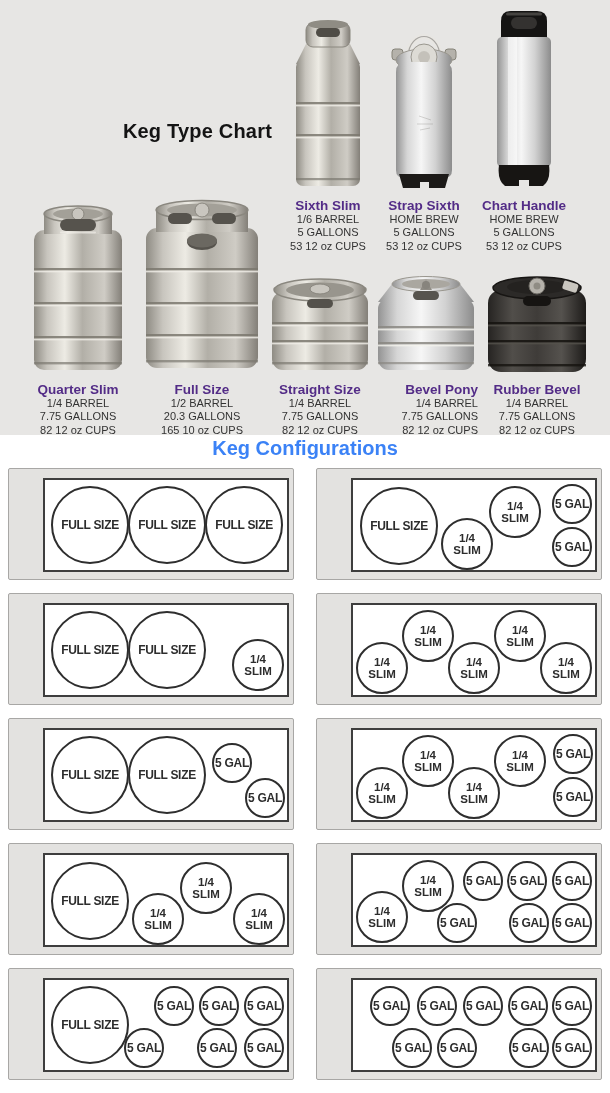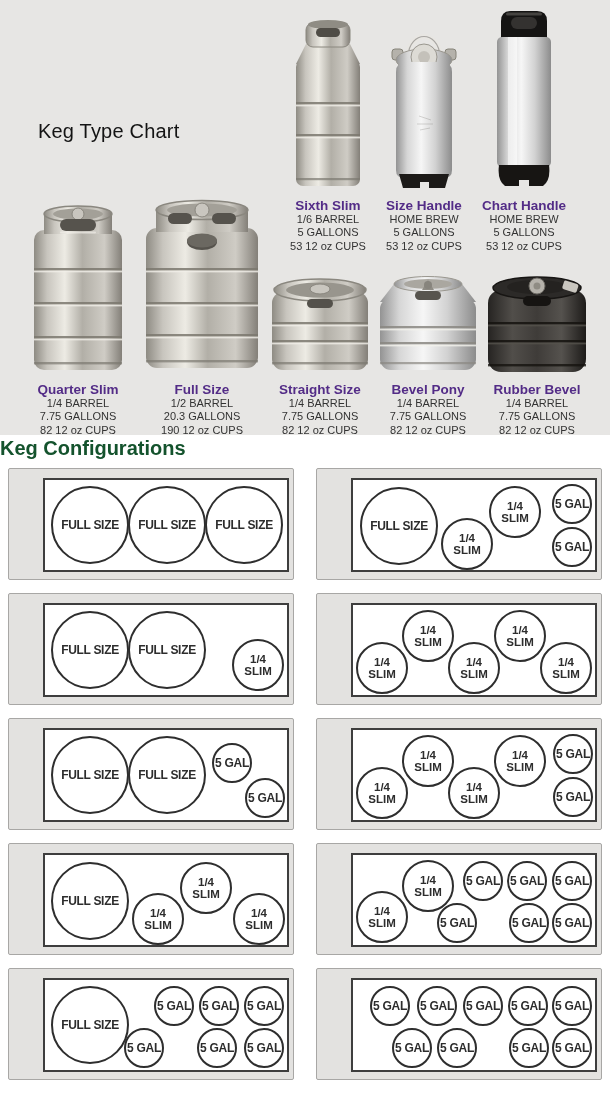--- a/index.html
+++ b/index.html
@@ -4,34 +4,34 @@
 <style>
   html,body{margin:0;padding:0;background:#ffffff;}
   .page{position:relative;width:610px;height:1093px;background:#ffffff;overflow:hidden;
         font-family:"Liberation Sans",sans-serif;}
   
   .top-section{position:absolute;left:0;top:0;width:610px;height:435px;background:#e7e6e4;}
   .logo{position:absolute;left:48px;top:24px;}
   .logo-svg text{font-family:"Liberation Sans",sans-serif;font-weight:bold;fill:#4f2683;}
   .lg1{font-size:29px;letter-spacing:-1px;}
   .lg2{font-size:16px;}
-  .chart-title{position:absolute;left:38px;top:120px;width:234px;text-align:left;
-               font-size:20px;font-weight:normal;color:#141414;letter-spacing:.2px;}
+  .chart-title{position:absolute;left:38px;top:120px;width:234px;text-align:right;
+               font-size:20px;font-weight:bold;color:#141414;letter-spacing:.2px;}
   .top-kegs{position:absolute;left:278px;top:6px;display:flex;}
   .bottom-kegs{position:absolute;left:14px;top:196px;display:flex;}
   .keg-fig{display:flex;flex-direction:column;align-items:center;}
   .keg-img{display:flex;align-items:flex-end;justify-content:center;}
   .top-kegs .keg-img{height:186px;}
   .bottom-kegs .keg-img{height:180px;}
   .keg-img svg{display:block;}
   .keg-name{font-size:13.5px;font-weight:bold;color:#532c87;margin-top:6px;white-space:nowrap;}
   .keg-spec{font-size:11px;color:#333333;line-height:1.22;white-space:nowrap;}
   
-  .config-title{position:absolute;left:0;top:437px;width:610px;
-                font-size:20px;font-weight:bold;color:#14532d;}
+  .config-title{position:absolute;left:0;top:437px;width:610px;text-align:center;
+                font-size:20px;font-weight:bold;color:#3b82f6;}
   .config-grid{position:absolute;left:8px;top:468px;width:594px;display:grid;
                grid-template-columns:286px 286px;column-gap:22px;row-gap:13px;}
   .cfg-box{position:relative;height:112px;background:#e3e2e0;border:1px solid #a8a7a5;
            border-radius:2px;box-sizing:border-box;}
   .cfg-inner{position:absolute;left:34px;top:9px;width:242px;height:90px;background:#ffffff;
              border:2px solid #3e3e3e;}
   .kcircle{position:absolute;box-sizing:border-box;border:2px solid #2e2e2e;border-radius:50%;
            background:#ffffff;display:flex;align-items:center;justify-content:center;
            text-align:center;font-weight:bold;color:#2d2d2d;line-height:1.05;}
   .kcircle.FULL{font-size:12px;letter-spacing:-.3px;}
@@ -102,21 +102,21 @@
   <path d="M11,48 Q11,38 21,38 L57,38 Q67,38 67,48 L67,146 Q67,154 59,154 L19,154 Q11,154 11,146 Z" fill="url(#gsh)"></path>
   <g opacity=".25" stroke="#6b6862">
                 <line x1="34" y1="92" x2="46" y2="96"></line>
                 <line x1="32" y1="100" x2="48" y2="100"></line>
                 <line x1="35" y1="106" x2="45" y2="104"></line>
               </g>
   <path d="M14,150 L64,150 L60,164 L18,164 Z" fill="#1c1a18"></path>
   <rect x="35" y="158" width="9" height="7" fill="#e7e6e4"></rect>
             </svg>
           </div>
-          <div class="keg-name">Size Handle</div>
+          <div class="keg-name">Strap Sixth</div>
           <div class="keg-spec">HOME BREW</div>
           <div class="keg-spec">5 GALLONS</div>
           <div class="keg-spec">53 12 oz CUPS</div>
         </div>
         <div class="keg-fig" style="width: 108px;">
           <div class="keg-img">
             <svg width="76" height="184" viewBox="0 0 76 184">
               <defs>
                 <linearGradient id="grh" x1="0" x2="1" y1="0" y2="0">
                   <stop offset="0" stop-color="#939393"></stop>
@@ -203,21 +203,21 @@
               <rect x="8" y="104" width="112" height="2.4" fill="#7b786f" opacity=".85"></rect>
               <rect x="8" y="106.6" width="112" height="1.8" fill="#f1efe9" opacity=".8"></rect>
               <rect x="8" y="136" width="112" height="2.4" fill="#7b786f" opacity=".85"></rect>
               <rect x="8" y="138.6" width="112" height="1.8" fill="#f1efe9" opacity=".8"></rect>
   <rect x="8" y="162" width="112" height="2.4" fill="#7b786f" opacity=".7"></rect>
             </svg>
           </div>
           <div class="keg-name">Full Size</div>
           <div class="keg-spec">1/2 BARREL</div>
           <div class="keg-spec">20.3 GALLONS</div>
-          <div class="keg-spec">190 12 oz CUPS</div>
+          <div class="keg-spec">165 10 oz CUPS</div>
         </div>
         <div class="keg-fig" style="width: 116px;">
           <div class="keg-img">
             <svg width="106" height="104" viewBox="0 0 106 104">
               <defs>
                 <linearGradient id="gsp" x1="0" x2="1" y1="0" y2="0">
                   <stop offset="0" stop-color="#8e8b83"></stop>
                   <stop offset="0.15" stop-color="#c8c5be"></stop>
                   <stop offset="0.35" stop-color="#edebe4"></stop>
                   <stop offset="0.55" stop-color="#b2afa7"></stop>
@@ -235,21 +235,21 @@
               <rect x="5" y="68" width="96" height="2.4" fill="#7b786f" opacity=".85"></rect>
               <rect x="5" y="70.6" width="96" height="1.8" fill="#f1efe9" opacity=".8"></rect>
   <rect x="5" y="90" width="96" height="2.4" fill="#7b786f" opacity=".7"></rect>
             </svg>
           </div>
           <div class="keg-name">Straight Size</div>
           <div class="keg-spec">1/4 BARREL</div>
           <div class="keg-spec">7.75 GALLONS</div>
           <div class="keg-spec">82 12 oz CUPS</div>
         </div>
-        <div class="keg-fig" style="width: 100px;">
+        <div class="keg-fig" style="width: 100px; align-items: flex-end;">
           <div class="keg-img">
             <svg width="104" height="106" viewBox="0 0 104 106">
               <defs>
                 <linearGradient id="gbp" x1="0" x2="1" y1="0" y2="0">
                   <stop offset="0" stop-color="#939393"></stop>
                   <stop offset="0.2" stop-color="#d6d6d6"></stop>
                   <stop offset="0.45" stop-color="#f6f6f6"></stop>
                   <stop offset="0.7" stop-color="#d2d2d2"></stop>
                   <stop offset="1" stop-color="#8c8c8c"></stop>
                 </linearGradient>

